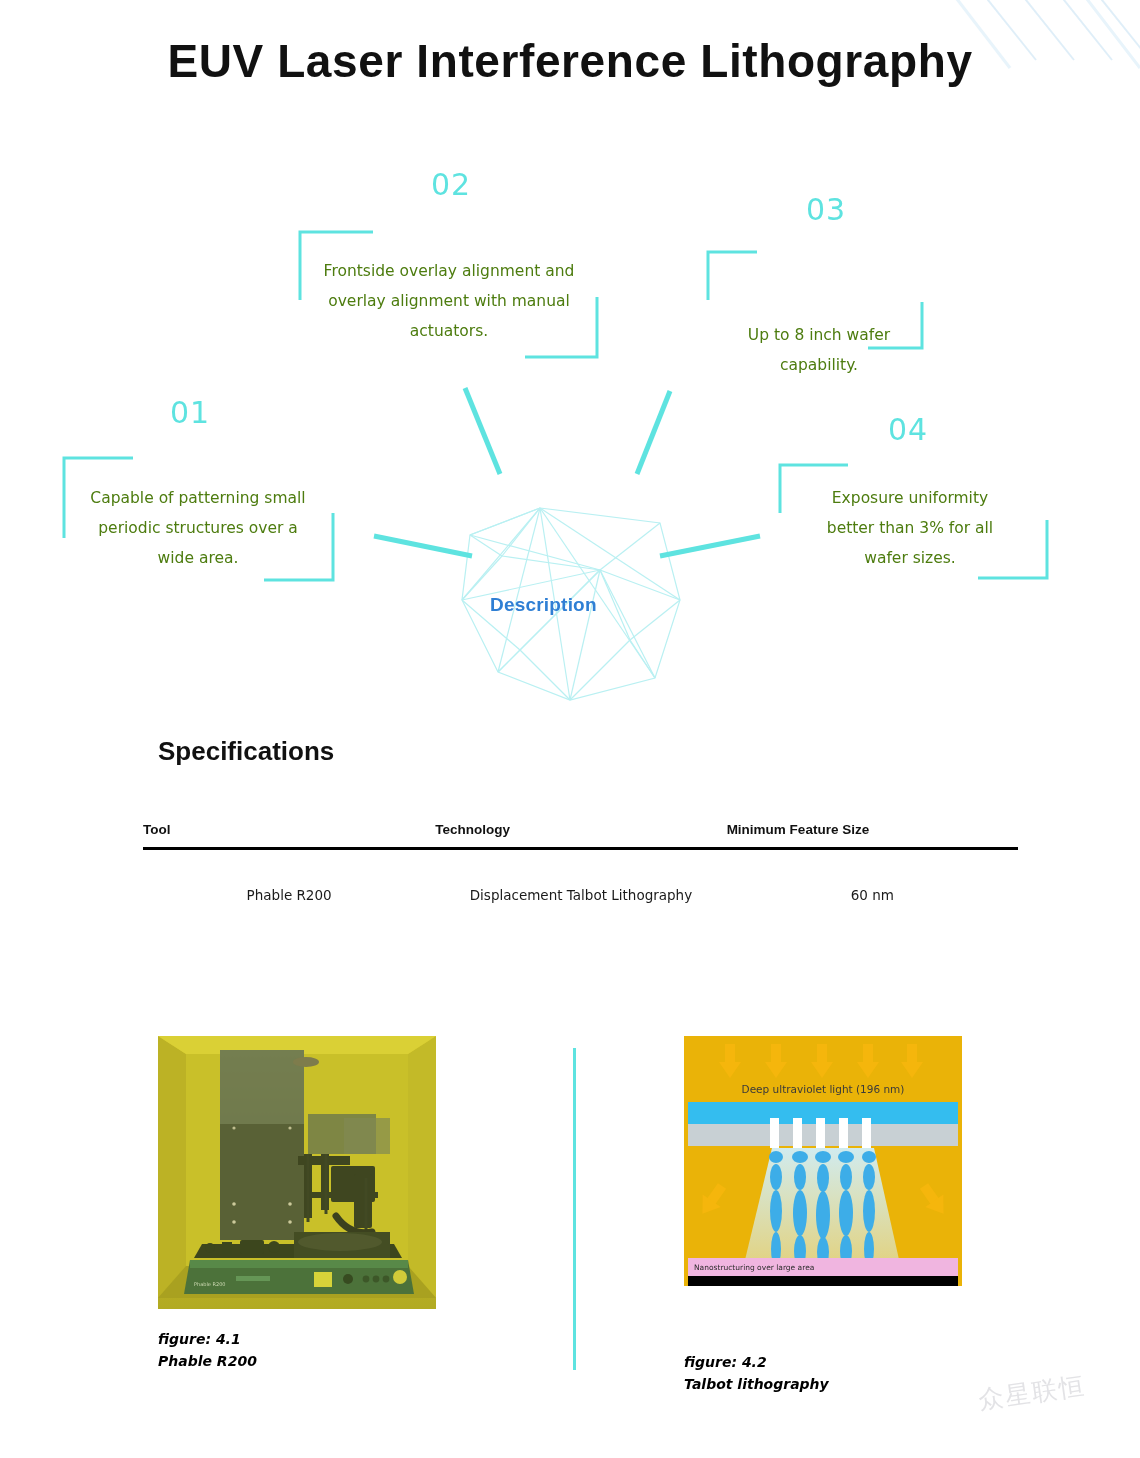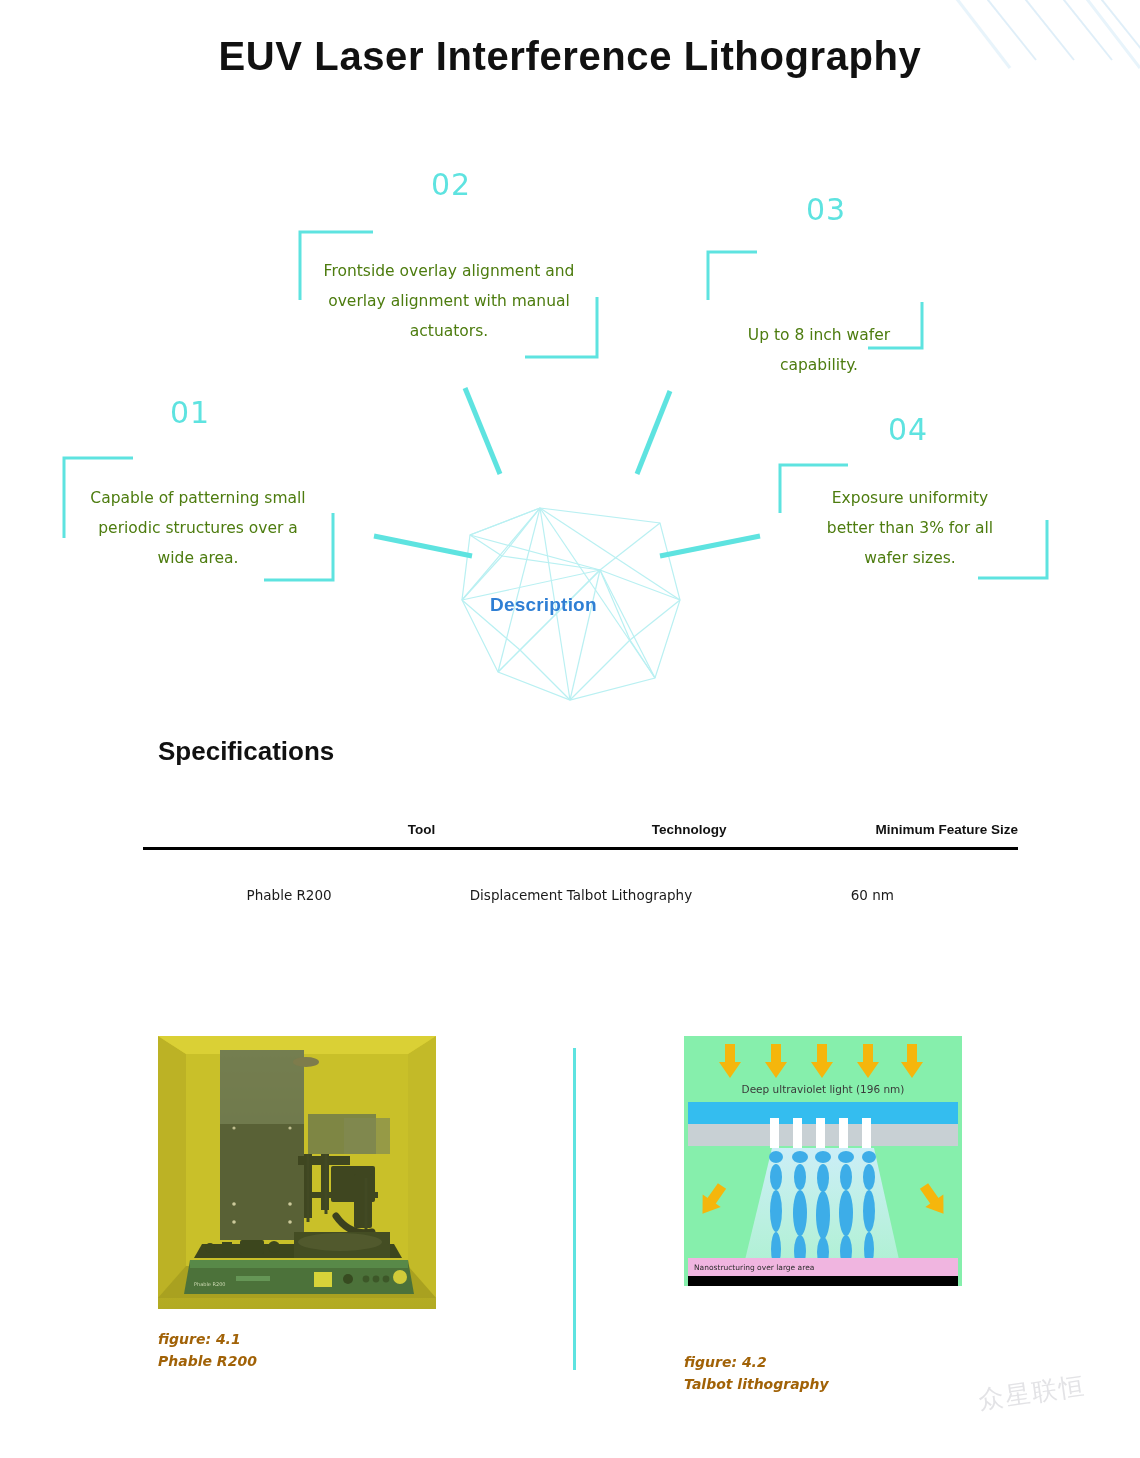--- a/index.html
+++ b/index.html
@@ -17,21 +17,21 @@
     width: 200px; height: 100px;
     overflow: hidden; pointer-events: none;
   }
 
   
   .page-title {
     position: absolute; top: 34px; left: 0; width: 1140px;
     text-align: center;
     font-family: "Liberation Sans", sans-serif;
     font-weight: bold;
-    font-size: 40px;
+    font-size: 46px;
     letter-spacing: 0.6px;
     color: #111111;
   }
 
   
   .info-area { position: absolute; top: 0; left: 0; width: 1140px; height: 720px; }
   .info-svg { position: absolute; top: 0; left: 0; }
 
   .hub-label {
     position: absolute;
@@ -69,21 +69,21 @@
   .spec-table {
     position: absolute; left: 143px; top: 818px;
     width: 875px;
     border-collapse: collapse;
   }
   .spec-table th {
     font-family: "Liberation Sans", sans-serif;
     font-weight: bold; font-size: 13.5px;
     color: #111;
     padding: 4px 0 10px 0;
-    text-align: right;
+    text-align: left;
   }
   .spec-table thead tr { border-bottom: 3px solid #000; }
   .spec-table td {
     font-family: "DejaVu Sans", sans-serif;
     font-size: 13.5px; color: #1a1a1a;
     text-align: center;
     padding: 34px 0 10px 0;
     line-height: 1.75;
     vertical-align: top;
   }
@@ -99,37 +99,37 @@
   }
 
   .figure-block { position: absolute; }
   #figure-1 { left: 158px; top: 1036px; }
   #figure-2 { left: 684px; top: 1036px; }
 
   .fig-caption {
     font-family: "DejaVu Sans", sans-serif;
     font-weight: bold; font-style: italic;
     font-size: 14px; line-height: 1.55;
-    color: #a16207;
+    color: #000000;
     margin-top: 12px;
     white-space: pre-line;
   }
   #figure-1 .fig-caption { margin-top: 20px; }
   #figure-2 .fig-caption { margin-top: 66px; }
 
   .photo-frame {
     width: 278px; height: 273px;
     overflow: hidden; position: relative;
     background: #b9b62a;
   }
 
   .talbot-frame {
     width: 278px; height: 250px;
     position: relative; overflow: hidden;
-    background: #86efac;
+    background: #eab308;
   }
 
   
   .watermark {
     position: absolute; left: 978px; top: 1376px;
     font-family: "DejaVu Sans", sans-serif;
     font-size: 25px; letter-spacing: 2px;
     color: #e3e3e6;
     transform: rotate(-8deg);
     white-space: nowrap;

